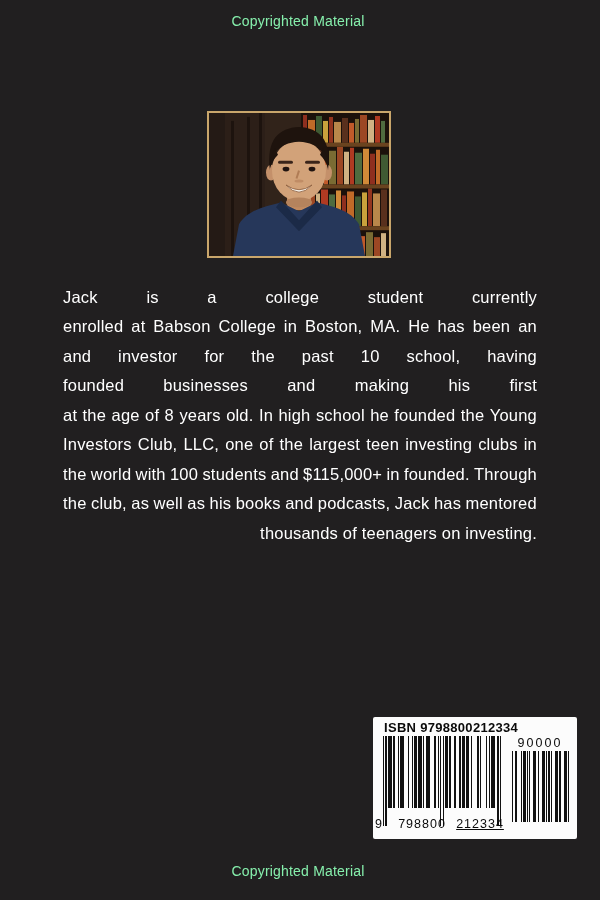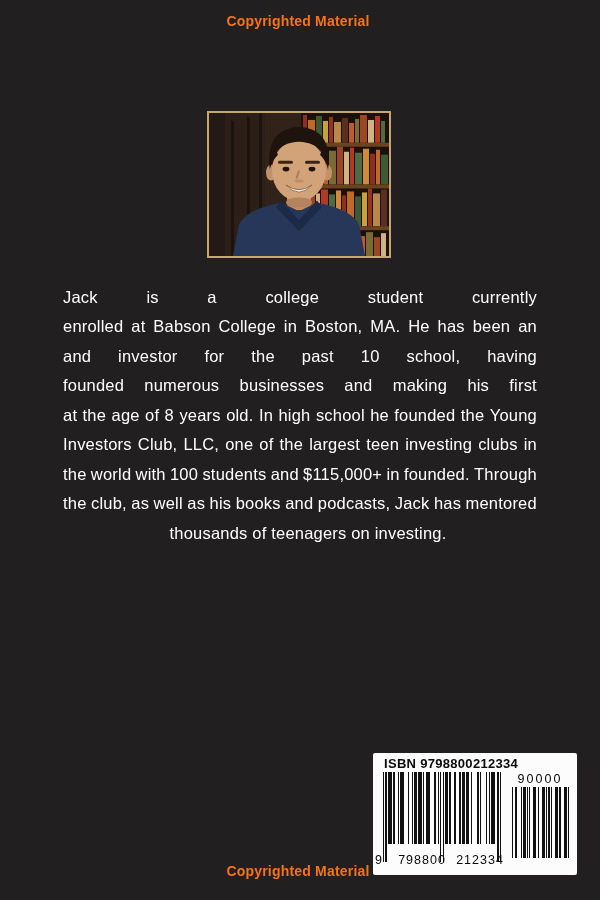--- a/index.html
+++ b/index.html
@@ -1,44 +1,44 @@
 <!DOCTYPE html>
 <html><head>
 <meta charset="utf-8">
 <style>
   html,body{margin:0;padding:0;}
   body{width:600px;height:900px;overflow:hidden;font-family:"Liberation Sans",sans-serif;}
   #cover{position:absolute;left:0;top:0;width:600px;height:900px;background:#211f20;}
 
   .copyright{position:absolute;left:0;width:596px;text-align:center;
-    color:#f97316;font-size:14px;font-weight:bold;letter-spacing:.2px;}
+    color:#86efac;font-size:14px;font-weight:normal;letter-spacing:.2px;}
   #copyright-top{top:13px;}
   #copyright-bottom{top:863px;}
 
   
   #photo-frame{position:absolute;left:207px;top:111px;width:180px;height:143px;
     border:2px solid #c9a66b;background:#241a15;}
   #photo-frame svg{display:block;width:100%;height:100%;}
 
   
   #bio{position:absolute;left:63px;top:283px;width:474px;color:#ffffff;
     font-size:16.5px;letter-spacing:.2px;}
   .bio-line{height:29.45px;line-height:29.45px;display:flex;justify-content:space-between;white-space:nowrap;}
-  .bio-line.last{display:block;text-align:center;margin-left:16px;}
+  .bio-line.last{display:block;text-align:right;margin-left:16px;}
 
   
-  #barcode-box{position:absolute;left:373px;top:753px;width:204px;height:122px;
+  #barcode-box{position:absolute;left:373px;top:717px;width:204px;height:122px;
     background:#fcfcfc;border-radius:2px;color:#0a0a0a;}
   #isbn-label{position:absolute;left:11px;top:3px;font-size:13px;font-weight:600;letter-spacing:.3px;}
   #ean13-bars{position:absolute;left:10px;top:19px;width:118px;height:90px;}
   #ean13-digits{position:absolute;left:1px;top:100px;width:136px;height:16px;font-size:12.5px;}
   #ean13-digits span{position:absolute;top:0;text-align:center;letter-spacing:1px;}
   #digit-first{left:0;width:10px;}
   #digit-left-group{left:21px;width:54px;}
-  #digit-right-group{left:79px;width:54px;}
+  #digit-right-group{left:79px;width:54px;text-decoration:underline;}
   #addon-label{position:absolute;left:138px;top:19px;width:58px;text-align:center;
     font-size:12.5px;letter-spacing:2px;}
   #addon-bars{position:absolute;left:138px;top:34px;width:58px;height:71px;}
   svg.bars{shape-rendering:crispEdges;}
 </style>
 </head>
 <body>
 
 <div id="cover">
 
@@ -164,21 +164,20 @@
         <span>investor</span>
         <span>for</span>
         <span>the</span>
         <span>past</span>
         <span>10</span>
         <span>school,</span>
         <span>having</span>
       </div>
       <div class="bio-line">
         <span>founded</span>
-        <span>numerous</span>
         <span>businesses</span>
         <span>and</span>
         <span>making</span>
         <span>his</span>
         <span>first</span>
       </div>
       <div class="bio-line">
         <span>at</span>
         <span>the</span>
         <span>age</span>

